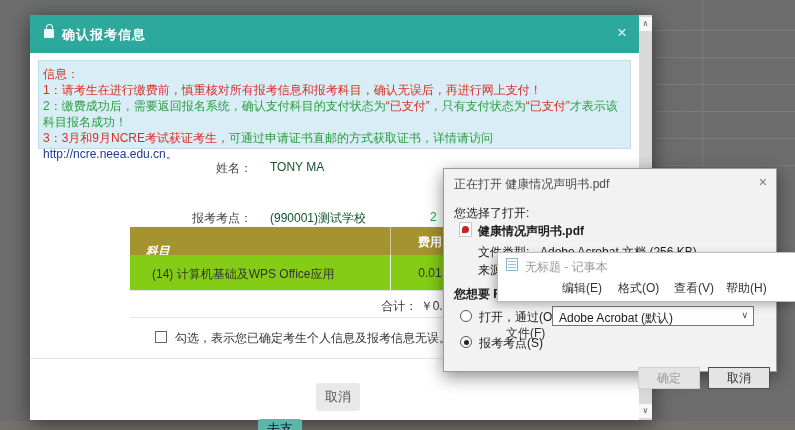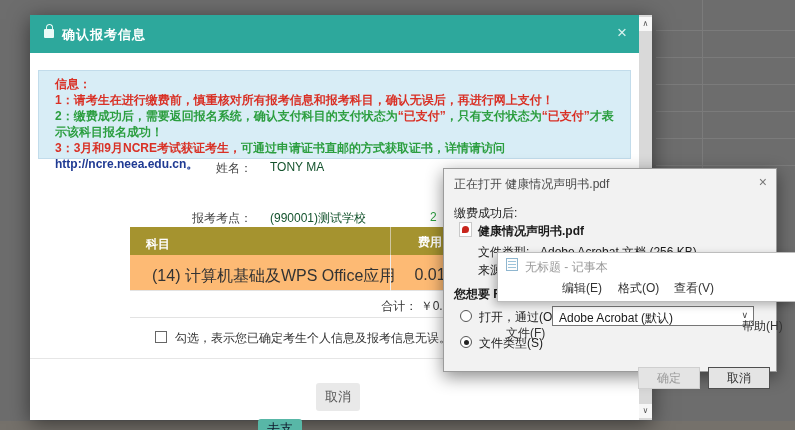--- a/index.html
+++ b/index.html
@@ -18,35 +18,35 @@
   .lock{position:absolute;left:14px;top:14px;width:10px;height:9px;background:#eafaf7;border-radius:1px;}
   .lock:before{content:"";position:absolute;left:1.5px;top:-5px;width:5px;height:6px;border:1.5px solid #eafaf7;border-bottom:none;border-radius:4px 4px 0 0;}
   #modal-close{position:absolute;right:12px;top:8px;font-size:17px;color:#d9f2ee;cursor:pointer;line-height:20px;}
   
   #modal-scrollbar{position:absolute;left:609px;top:0;width:13px;height:405px;background:#d9d9d9;}
   .scroll-btn{position:absolute;left:0;width:13px;height:14px;background:#f7f7f7;color:#555;font-size:8px;text-align:center;line-height:14px;}
   #scroll-up{top:2px;}
   #scroll-down{bottom:2px;}
 
   
-  #notice{position:absolute;left:8px;top:45px;width:593px;height:89px;background:#d8edf6;border:1px solid #c2dcEB;padding:5px 16px;font-size:12px;font-weight:bold;line-height:16px;margin-top:10px;}
+  #notice{position:absolute;left:8px;top:45px;width:593px;height:89px;background:#d8edf6;border:1px solid #c2dcEB;padding:5px 4px;font-size:12px;font-weight:normal;line-height:16px;}
   .t-red{color:#d93025;}
   .t-green{color:#2b9e3f;}
   .t-link{color:#1f3a93;}
 
   
   .form-row{position:absolute;left:0;width:600px;height:20px;font-size:12px;}
   .form-label{position:absolute;left:90px;width:132px;text-align:right;color:#444;}
   .form-value{position:absolute;left:240px;color:#14532d;}
   .form-extra{position:absolute;left:400px;color:#2b9e3f;}
   #fee-head{position:absolute;left:100px;top:212px;width:340px;height:28px;background:#a5932f;color:#fff;font-size:12px;font-weight:bold;}
-  .fh-subject{position:absolute;left:16px;top:9px;}
+  .fh-subject{position:absolute;left:16px;top:16px;font-style:italic;}
   .fh-fee{position:absolute;left:260px;top:7px;width:80px;text-align:center;}
   .fh-sep{position:absolute;left:260px;top:0;width:1px;height:28px;background:#cfc6a0;}
-  #fee-row{position:absolute;left:100px;top:240px;width:340px;height:36px;background:#fdba74;border-bottom:1px solid #e3e3e3;font-size:16px;color:#333;}
+  #fee-row{position:absolute;left:100px;top:240px;width:340px;height:36px;background:#84cc16;border-bottom:1px solid #e3e3e3;font-size:12px;color:#333;}
   .fr-subject{position:absolute;left:22px;top:11px;}
   .fr-fee{position:absolute;left:260px;top:11px;width:80px;text-align:center;}
   .fr-sep{position:absolute;left:260px;top:0;width:1px;height:36px;background:#eee;}
   #fee-total{position:absolute;left:100px;top:277px;width:340px;height:26px;background:#fff;border-bottom:1px solid #e3e3e3;font-size:12px;color:#333;text-align:right;padding:6px 14px 0 0;}
 
   
   #confirm-row{position:absolute;left:125px;top:315px;height:16px;font-size:12px;color:#333;}
   #confirm-box{position:absolute;left:0;top:1px;width:12px;height:12px;border:1px solid #666;background:#fff;}
   #confirm-label{position:absolute;left:20px;top:0;white-space:nowrap;}
 
@@ -151,47 +151,47 @@
 
     <div id="modal-scrollbar">
       <div class="scroll-btn" id="scroll-up">∧</div>
       <div class="scroll-btn" id="scroll-down">∨</div>
     </div>
   </div>
 
   <div id="dl">
     <div id="dl-title">正在打开 健康情况声明书.pdf</div>
     <span id="dl-close">×</span>
-    <div id="dl-chosen">缴费成功后:</div>
+    <div id="dl-chosen">您选择了打开:</div>
     <span id="pdf-icon"></span>
     <div id="dl-filename">健康情况声明书.pdf</div>
     <div id="dl-type-label">文件类型:</div>
     <div id="dl-type-value">Adobe Acrobat 文档 (256 KB)</div>
     <div id="dl-source-label">来源:</div>
     <div id="dl-question">您想要 Firefox 如何处理此文件？</div>
 
     <span class="radio" id="dl-open-radio"></span>
     <span id="dl-open-label">打开，通过(O)</span>
     <div id="dl-combo">
       <span>Adobe Acrobat (默认)</span>
       <span id="dl-combo-arrow">∨</span>
     </div>
 
     <span class="radio sel" id="dl-save-radio"></span>
-    <span id="dl-save-label">文件类型(S)</span>
+    <span id="dl-save-label">报考考点(S)</span>
 
     <button class="dl-btn" id="dl-ok">确定</button>
     <button class="dl-btn" id="dl-cancel">取消</button>
   </div>
 
   <div id="notepad">
     <span id="np-icon"></span>
     <span id="np-title">无标题 - 记事本</span>
     <div id="np-menubar">
       <span class="np-menu" style="left:8px;margin-top:45px;">文件(F)</span>
       <span class="np-menu" style="left:64px;">编辑(E)</span>
       <span class="np-menu" style="left:120px;">格式(O)</span>
       <span class="np-menu" style="left:176px;">查看(V)</span>
-      <span class="np-menu" style="left:244px;margin-top:38px;">帮助(H)</span>
+      <span class="np-menu" style="left:228px;">帮助(H)</span>
     </div>
   </div>
 
 </div>
 
 </body></html>

